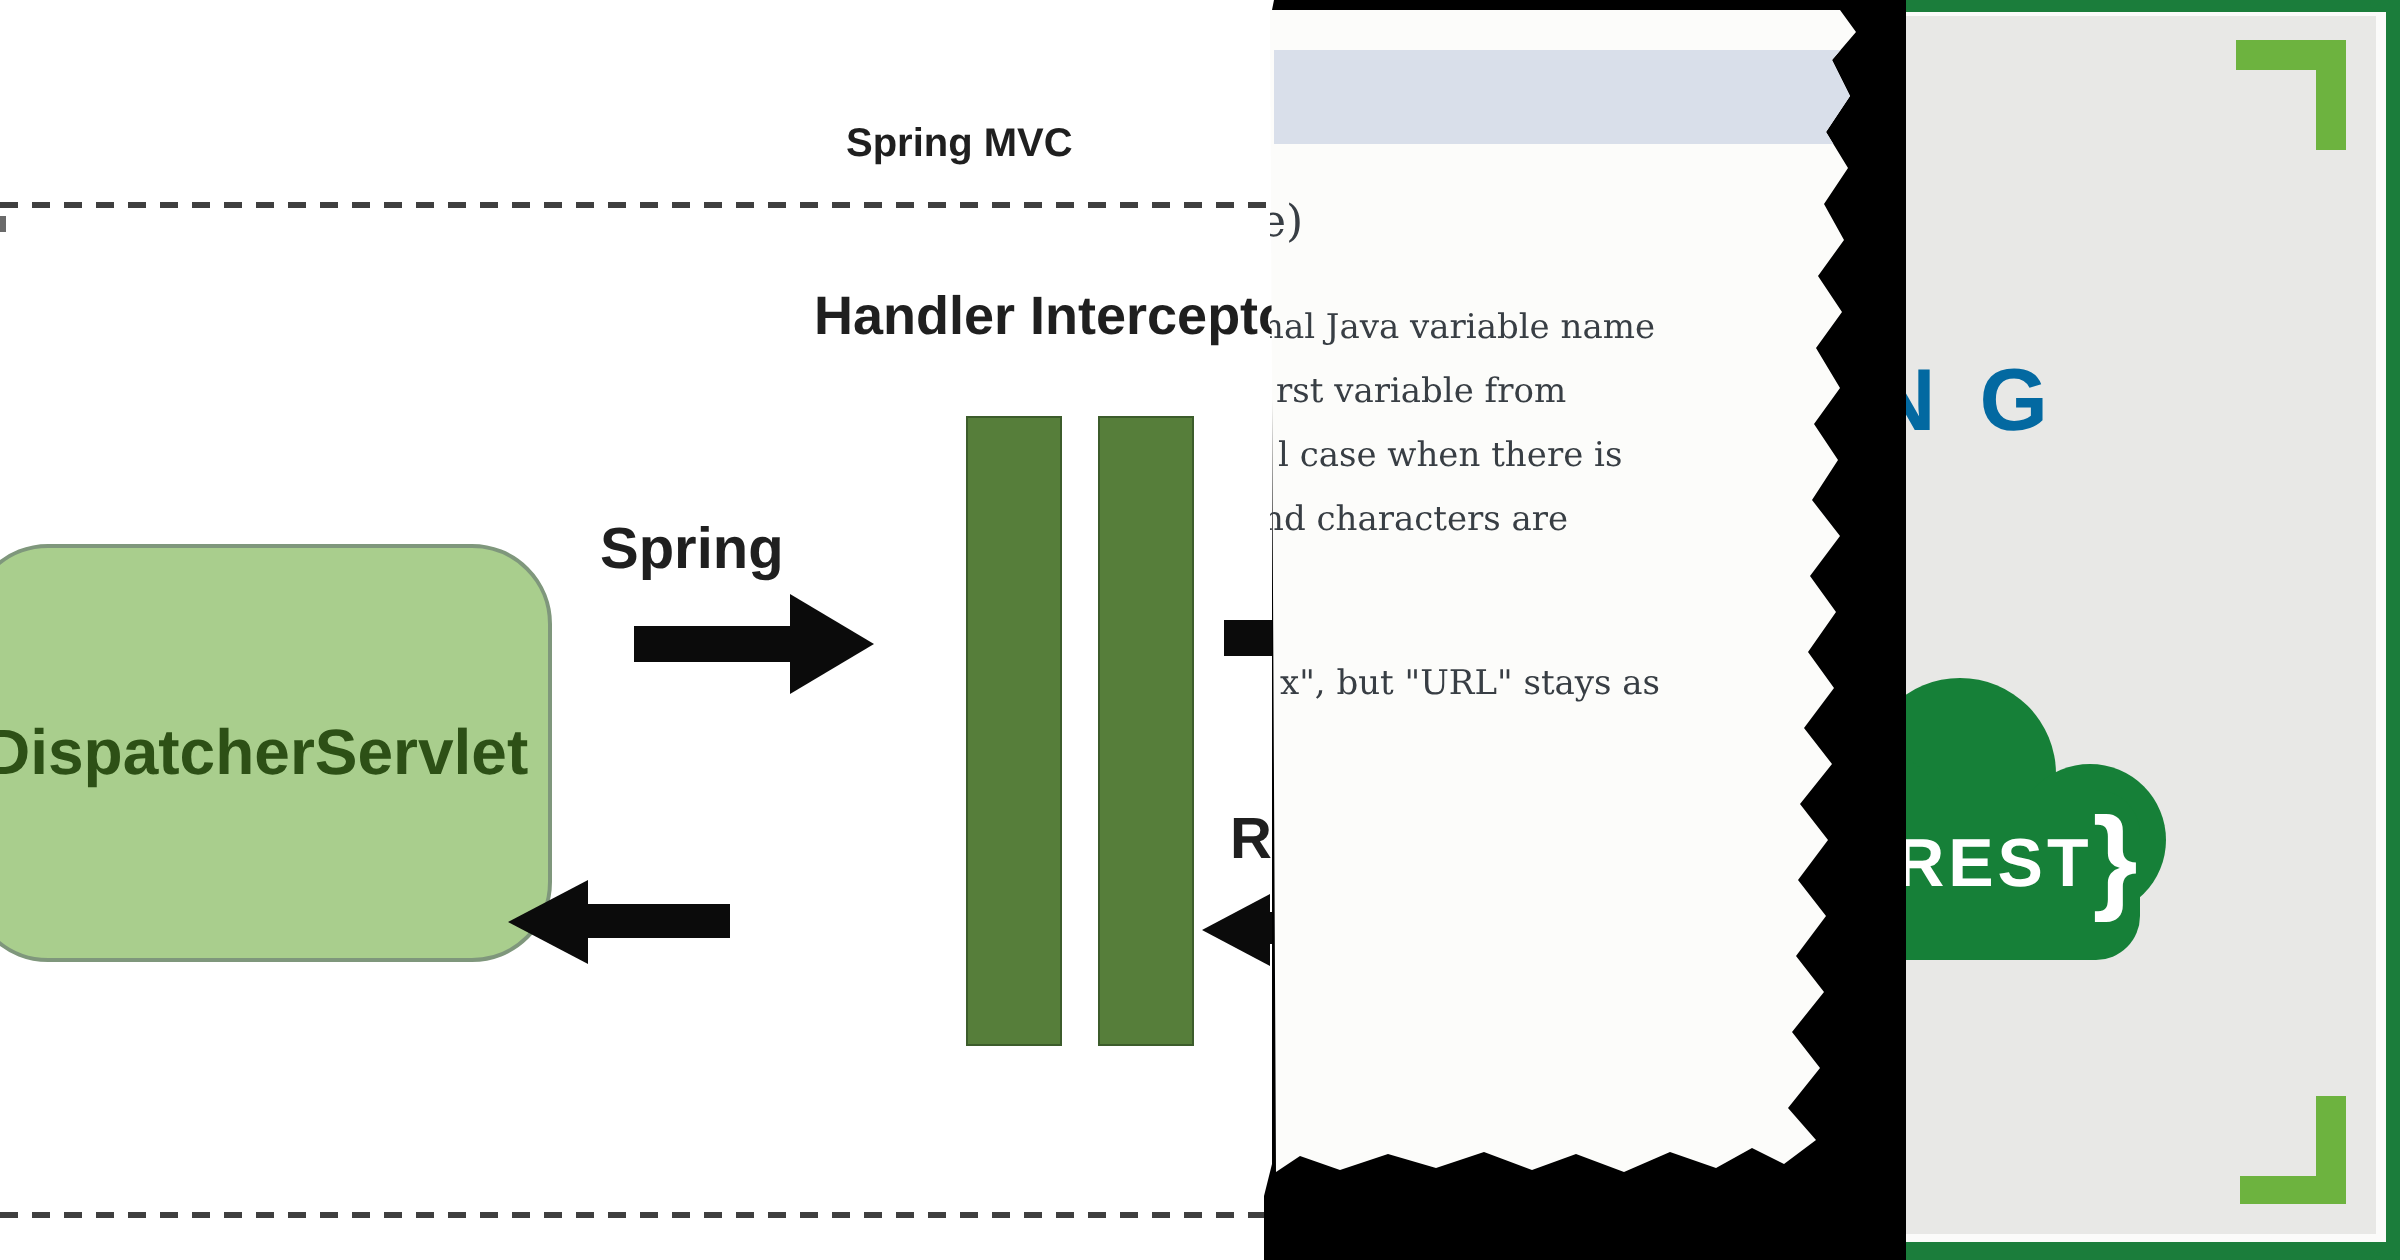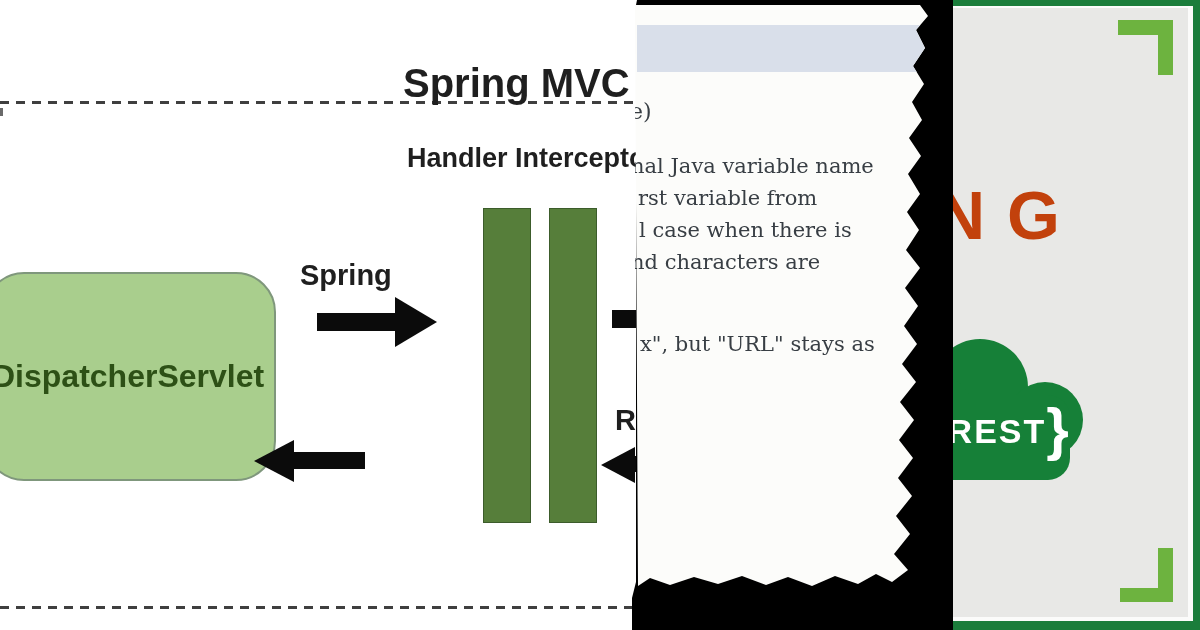--- a/index.html
+++ b/index.html
@@ -24,41 +24,41 @@
             border-bottom:21px solid transparent;border-right:40px solid #0b0b0b;}
   .tri-left-sm{position:absolute;width:0;height:0;border-top:18px solid transparent;
             border-bottom:18px solid transparent;border-right:34px solid #0b0b0b;}
   
   .card{position:absolute;left:940px;top:0;width:260px;height:630px;background:#fbfbfa;z-index:2;}
   .card-gray{position:absolute;left:0;top:8px;right:12px;bottom:13px;background:#e8e8e6;}
   .card-border-top{position:absolute;left:0;top:0;width:100%;height:6px;background:#1b7d3b;}
   .card-border-right{position:absolute;right:0;top:0;width:7px;height:100%;background:#1b7d3b;}
   .card-border-bottom{position:absolute;left:0;bottom:0;width:100%;height:9px;background:#1b7d3b;}
   .bracket{position:absolute;background:#6db33f;}
-  .card-title{position:absolute;left:-4px;top:176px;font-size:68px;font-weight:bold;
-              color:#c2410c;letter-spacing:22px;white-space:nowrap;}
+  .card-title{position:absolute;left:-4px;top:176px;font-size:44px;font-weight:bold;
+              color:#0369a1;letter-spacing:22px;white-space:nowrap;}
   .cloud-wrap{position:absolute;left:-45px;top:325px;width:200px;height:160px;}
   
   .document{position:absolute;left:630px;top:0;width:325px;height:630px;z-index:3;}
   .doc-svg{position:absolute;left:0;top:0;}
   .doc-text{position:absolute;left:5px;top:0;width:318px;height:630px;overflow:hidden;
             font-family:"DejaVu Serif",serif;color:#383e44;}
-  .doc-line{position:absolute;left:5px;font-size:21px;white-space:nowrap;}
+  .doc-line{position:absolute;left:5px;font-size:17px;white-space:nowrap;}
 </style>
 </head>
 <body>
 
 <div id="canvas">
 
   <div class="diagram">
     <div class="dash-h" style="left:0;top:101px;width:680px;"></div>
     <div class="dash-h" style="left:0;top:606px;width:680px;"></div>
     <div class="dash-v" style="left:0;top:108px;height:14px;"></div>
 
-    <div class="dia-label" style="left:403px;top:61px;font-size:40px;">Spring MVC</div>
+    <div class="dia-label" style="left:423px;top:61px;font-size:20px;">Spring MVC</div>
     <div class="dia-label" style="left:407px;top:143px;font-size:27px;">Handler Interceptor</div>
 
     <div class="servlet-box"></div>
     <div class="servlet-label">DispatcherServlet</div>
 
     <div class="dia-label" style="left:300px;top:259px;font-size:29px;">Spring</div>
 
     <div class="arrow-shaft" style="left:317px;top:313px;width:82px;height:18px;"></div>
     <div class="tri-right" style="left:395px;top:297px;"></div>
 

